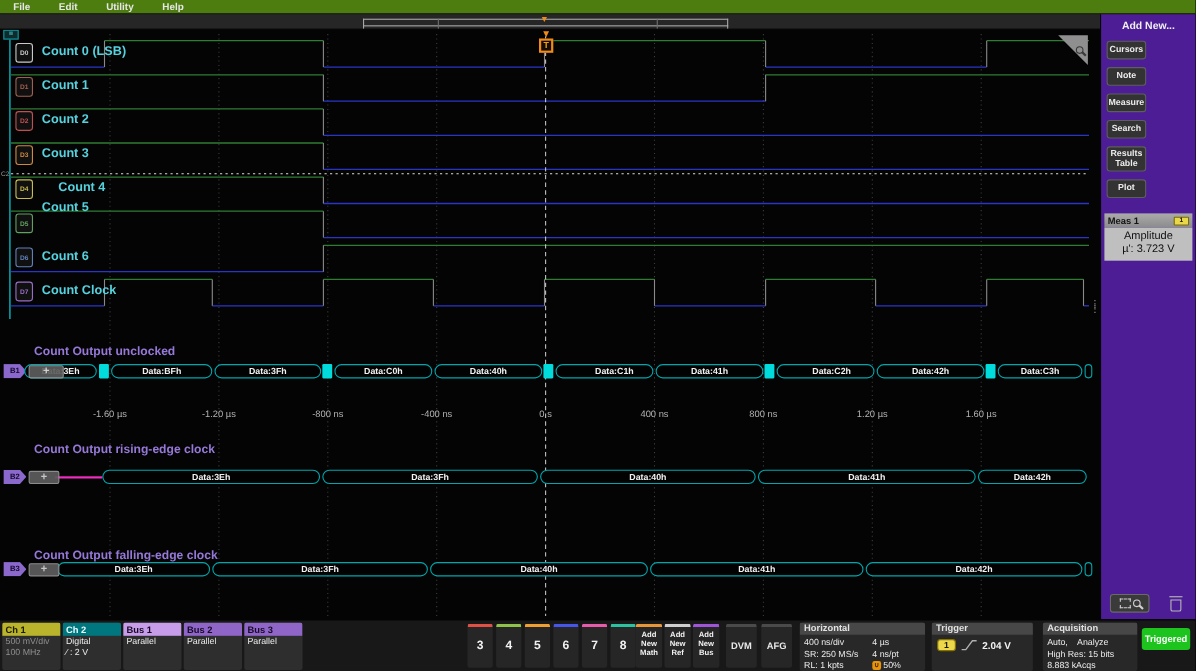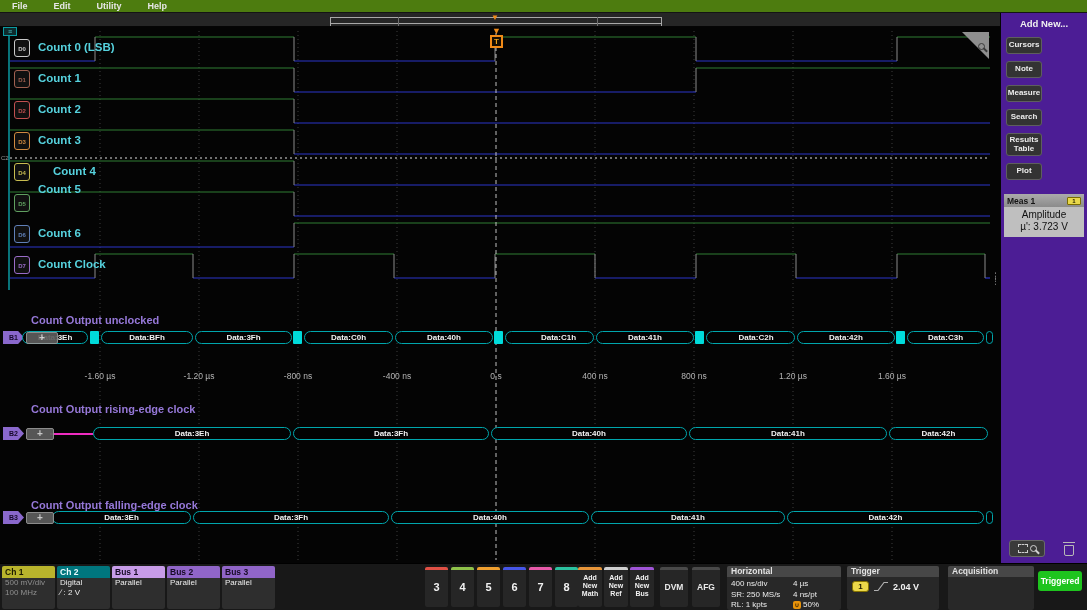--- a/index.html
+++ b/index.html
@@ -341,15 +341,20 @@
     <div id="trigger-row">
       <span id="trigger-source">1</span>
       <svg width="14" height="11">
         <polyline points="0,9.5 4,9.5 10,1.5 14,1.5" fill="none" stroke="#b0b0b0" stroke-width="1.2"></polyline>
       </svg>
       <span id="trigger-level">2.04 V</span>
     </div>
   </div>
   <div class="bb-panel" id="panel-acquisition" style="left:948px;width:86px">
     <div class="bb-panel-header">Acquisition</div>
+    <div id="acq-rows" style="padding-top:2px">
+        <div class="acq-line">Auto,    Analyze</div>
+        <div class="acq-line">High Res: 15 bits</div>
+        <div class="acq-line">8.883 kAcqs</div>
+      </div>
   </div>
   <div id="status-btn">Triggered</div>
 </div>
 
 </body></html>

